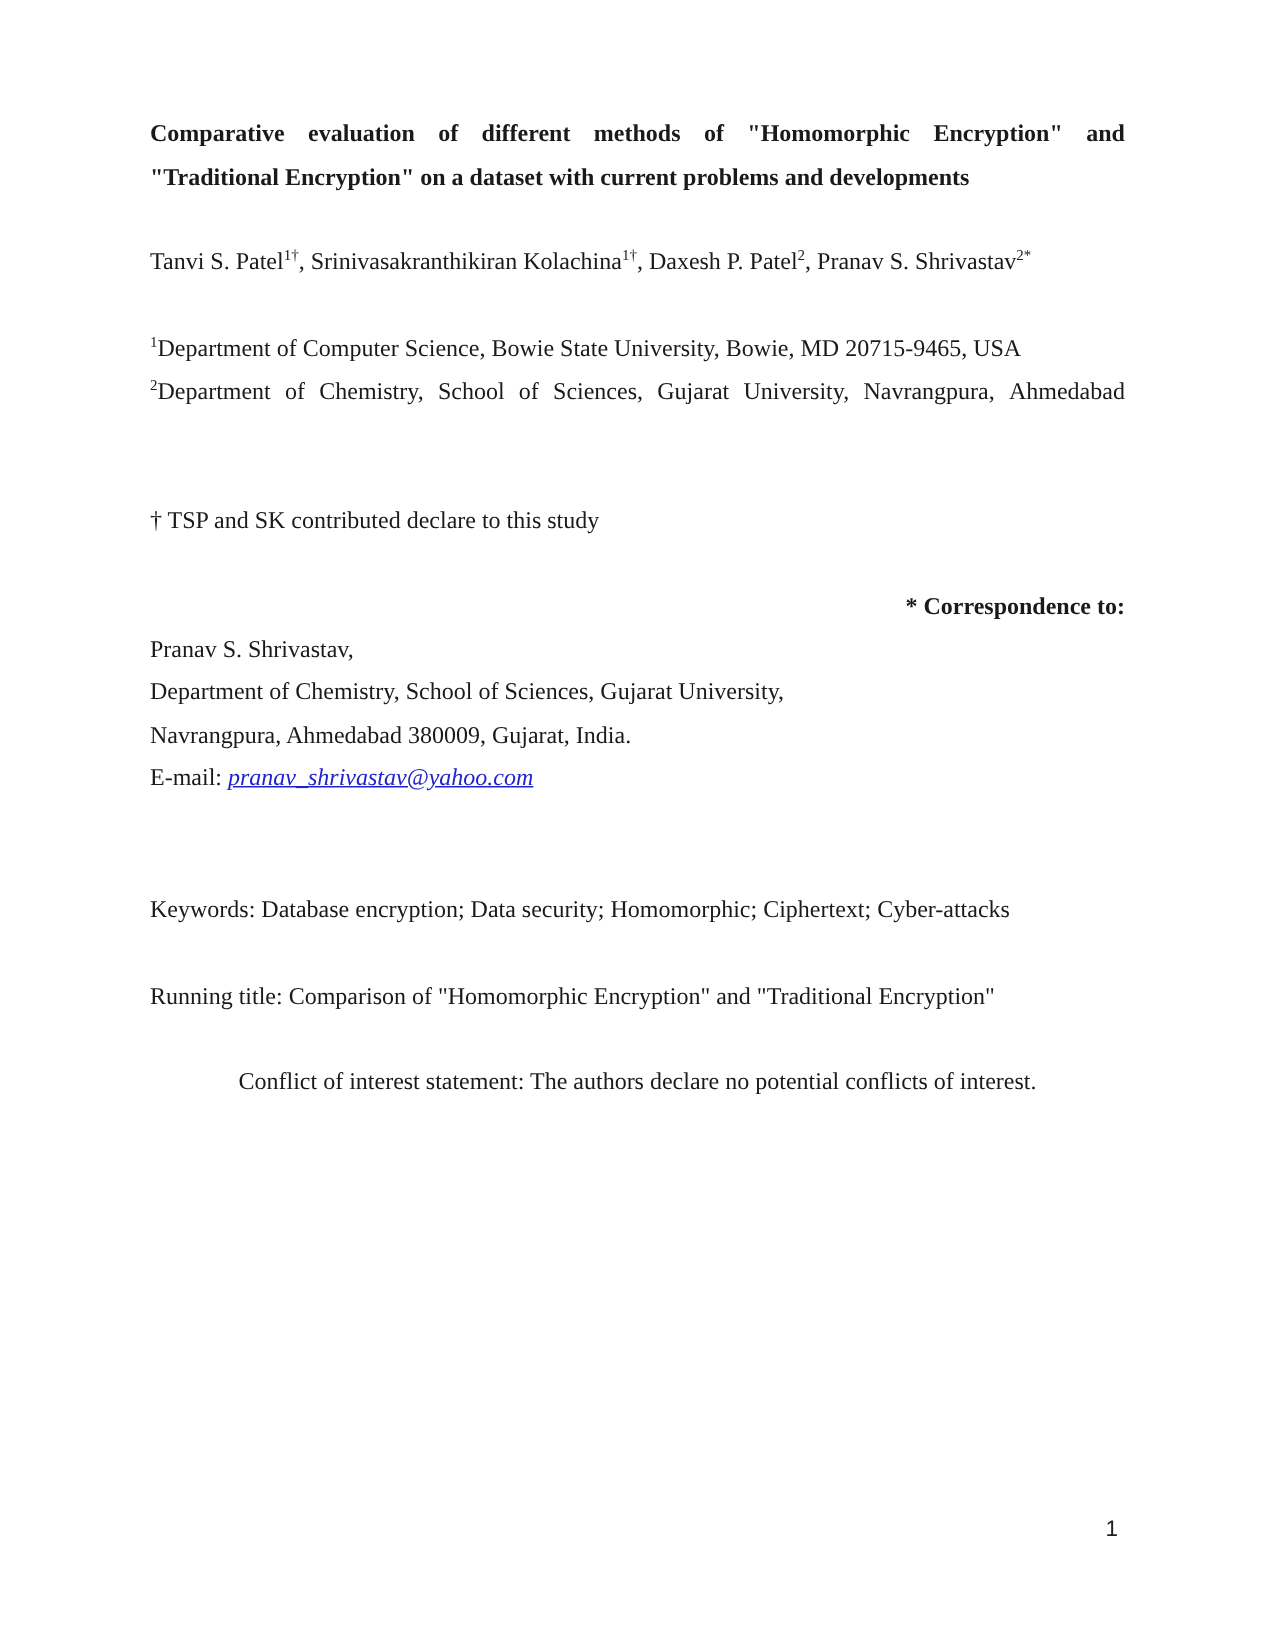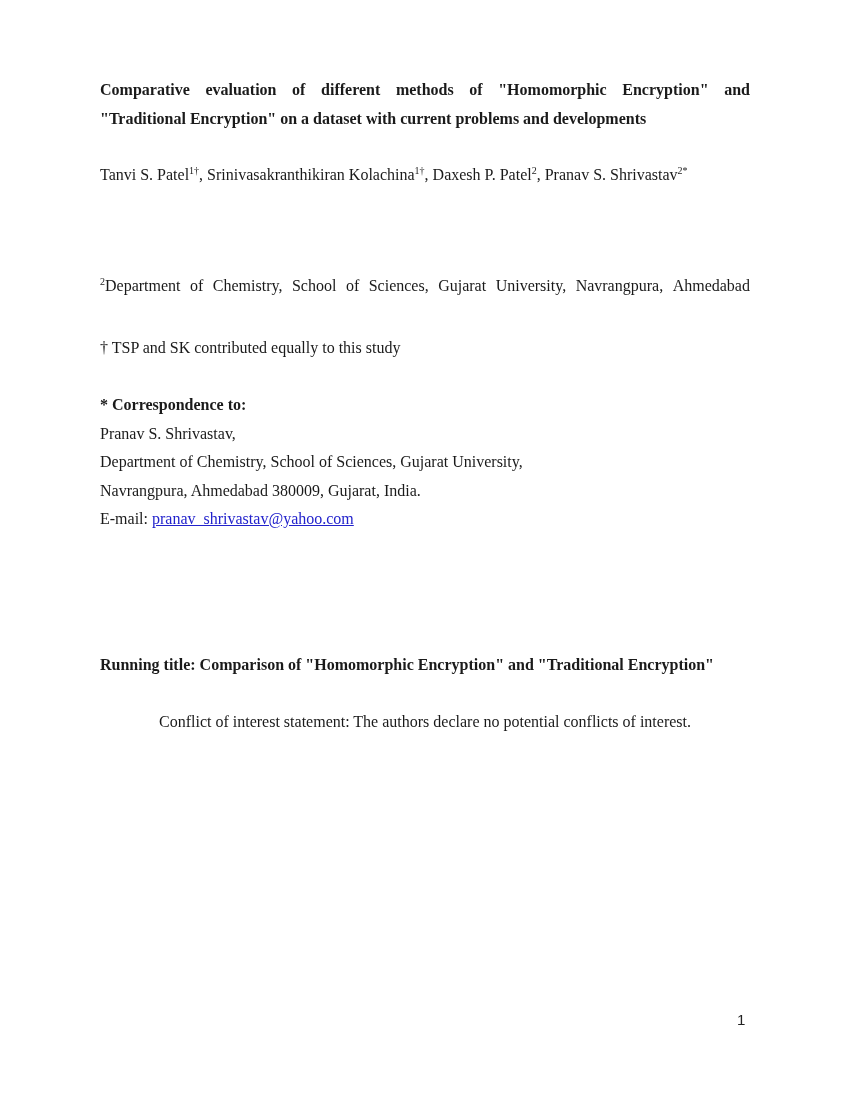--- a/index.html
+++ b/index.html
@@ -7,22 +7,22 @@
       width: 850px; height: 1100px; position: relative; overflow: hidden;
       font-family: "Liberation Serif", serif; color: #1a1a1a;
     }
     .page { position: absolute; left: 0; top: 0; width: 850px; height: 1100px; }
     .abs { position: absolute; left: 100px; width: 650px; font-size: 16px; line-height: 20px; white-space: nowrap; }
     .title { position: absolute; left: 100px; width: 650px; font-size: 16px; font-weight: bold; line-height: 29px; }
     .title .line1 { display: flex; justify-content: space-between; white-space: nowrap; }
     .title .line2 { white-space: nowrap; }
     .justify { display: flex; justify-content: space-between; }
     sup { font-size: 10px; line-height: 0; vertical-align: 6px; }
-    .bold { font-weight: bold; }
-    a.email { color: #1a0dab; color: #2222cc; text-decoration: underline; }
+    .bold { font-weight: bold; text-align: right; }
+    a.email { color: #1a0dab; color: #2222cc; text-decoration: underline; font-style: italic; }
     .pagenum { position: absolute; left: 737px; top: 1011px; font-family: "Liberation Sans", sans-serif; font-size: 15px; color: #222; }
   </style>
 </head>
 <body>
 
 <div class="page">
 
   <div class="title" style="top:75px;">
     <div class="line1">
       <span>Comparative</span>
@@ -35,41 +35,45 @@
       <span>Encryption"</span>
       <span>and</span>
     </div>
     <div class="line2">"Traditional Encryption" on a dataset with current problems and developments</div>
   </div>
 
   <div class="abs" style="top:165px;">
     <span>Tanvi S. Patel</span><sup>1†</sup><span>, </span><span>Srinivasakranthikiran Kolachina</span><sup>1†</sup><span>, </span><span>Daxesh P. Patel</span><sup>2</sup><span>, </span><span>Pranav S. Shrivastav</span><sup>2*</sup>
   </div>
 
+  <div class="abs" style="top:223px;">
+    <sup>1</sup><span>Department of Computer Science, Bowie State University, Bowie, MD 20715-9465, USA</span>
+  </div>
 
-  <div class="abs justify" style="top:252px;margin-top:24px;">
+  <div class="abs justify" style="top:252px;">
     <span><sup>2</sup><span>Department</span></span>
     <span>of</span>
     <span>Chemistry,</span>
     <span>School</span>
     <span>of</span>
     <span>Sciences,</span>
     <span>Gujarat</span>
     <span>University,</span>
     <span>Navrangpura,</span>
     <span>Ahmedabad</span>
   </div>
 
-  <div class="abs" style="top:338px;">† TSP and SK contributed equally to this study</div>
+  <div class="abs" style="top:338px;">† TSP and SK contributed declare to this study</div>
 
   <div class="abs bold" style="top:395px;">* Correspondence to:</div>
   <div class="abs" style="top:424px;">Pranav S. Shrivastav,</div>
   <div class="abs" style="top:452px;">Department of Chemistry, School of Sciences, Gujarat University,</div>
   <div class="abs" style="top:481px;font-family:Liberation Serif, serif;">Navrangpura, Ahmedabad 380009, Gujarat, India.</div>
   <div class="abs" style="top:509px;">
     <span>E-mail: </span><a class="email">pranav_shrivastav@yahoo.com</a>
   </div>
 
-  <div class="abs" style="top:655px;font-weight:bold;">Running title: Comparison of "Homomorphic Encryption" and "Traditional Encryption"</div>
+  <div class="abs" style="top:597px;">Keywords: Database encryption; Data security; Homomorphic; Ciphertext; Cyber-attacks</div>
+  <div class="abs" style="top:655px;">Running title: Comparison of "Homomorphic Encryption" and "Traditional Encryption"</div>
   <div class="abs" style="top:712px;text-align:center;">Conflict of interest statement: The authors declare no potential conflicts of interest.</div>
 
   <div class="pagenum">1</div>
 </div>
 
 </body></html>

